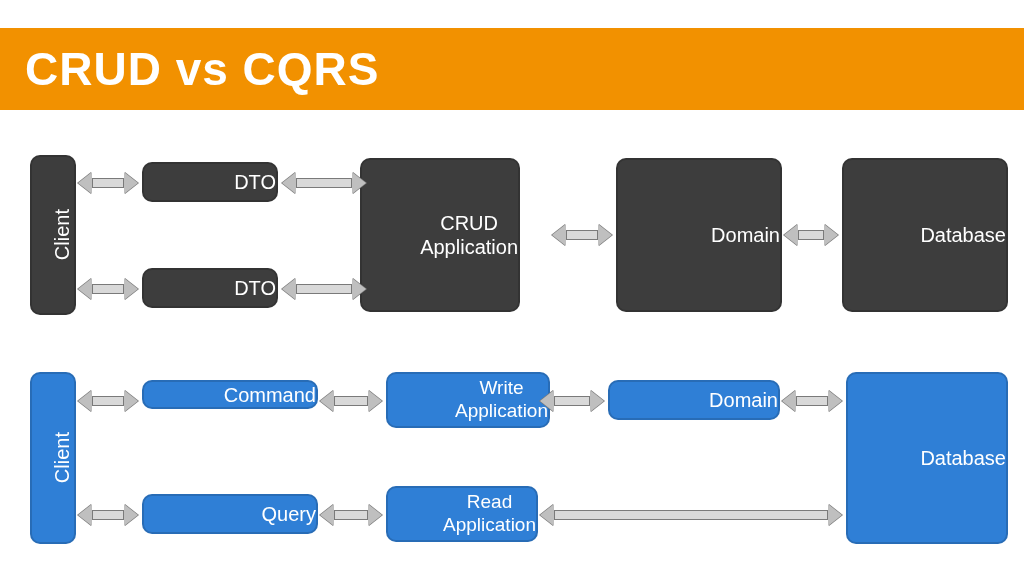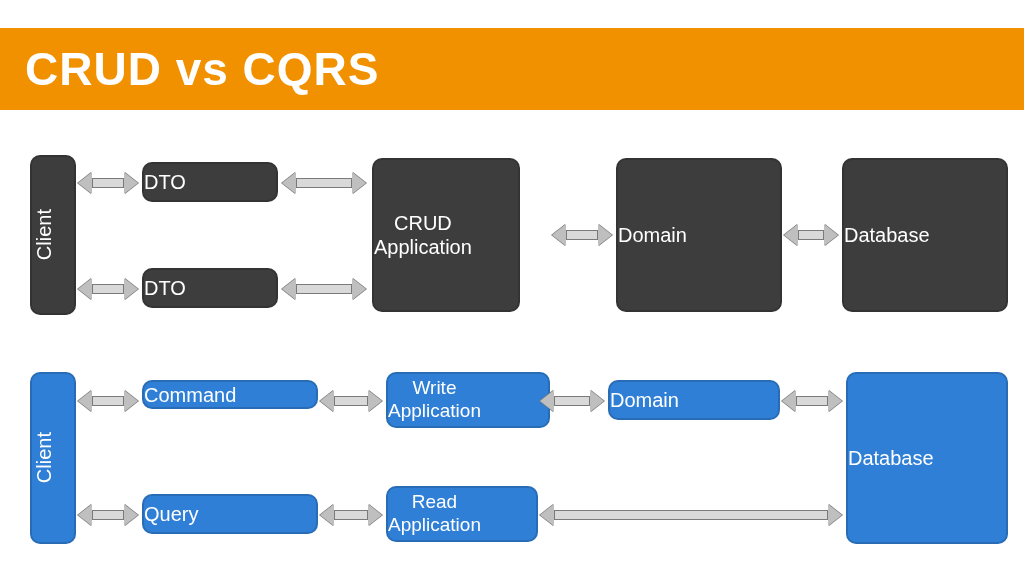--- a/index.html
+++ b/index.html
@@ -33,21 +33,21 @@
     left: 0;
     top: 0;
     width: 1024px;
     height: 576px;
   }
   .box {
     position: absolute;
     border-radius: 10px;
     display: flex;
     align-items: center;
-    justify-content: flex-start;
+    justify-content: flex-end;
     color: #fff;
     text-align: center;
     font-size: 20px;
     line-height: 1.2;
     border: 2px solid rgba(0,0,0,0.15);
   }
   .dark { background: #3d3d3d; }
   .blue { background: #2f7fd6; }
   .vtext {
     writing-mode: vertical-rl;
@@ -92,21 +92,21 @@
   </div>
 
   <div class="box dark" style="left:142px; top:162px; width:136px; height:40px;">
     <span>DTO</span>
   </div>
 
   <div class="box dark" style="left:142px; top:268px; width:136px; height:40px;">
     <span>DTO</span>
   </div>
 
-  <div class="box dark" style="left:372px; top:158px; width:148px; height:154px; white-space:pre-line;">
+  <div class="box dark" style="left:360px; top:158px; width:160px; height:154px; white-space:pre-line;">
     <span>CRUD
 Application</span>
   </div>
 
   <div class="box dark" style="left:616px; top:158px; width:166px; height:154px;">
     <span>Domain</span>
   </div>
 
   <div class="box dark" style="left:842px; top:158px; width:166px; height:154px;">
     <span>Database</span>

